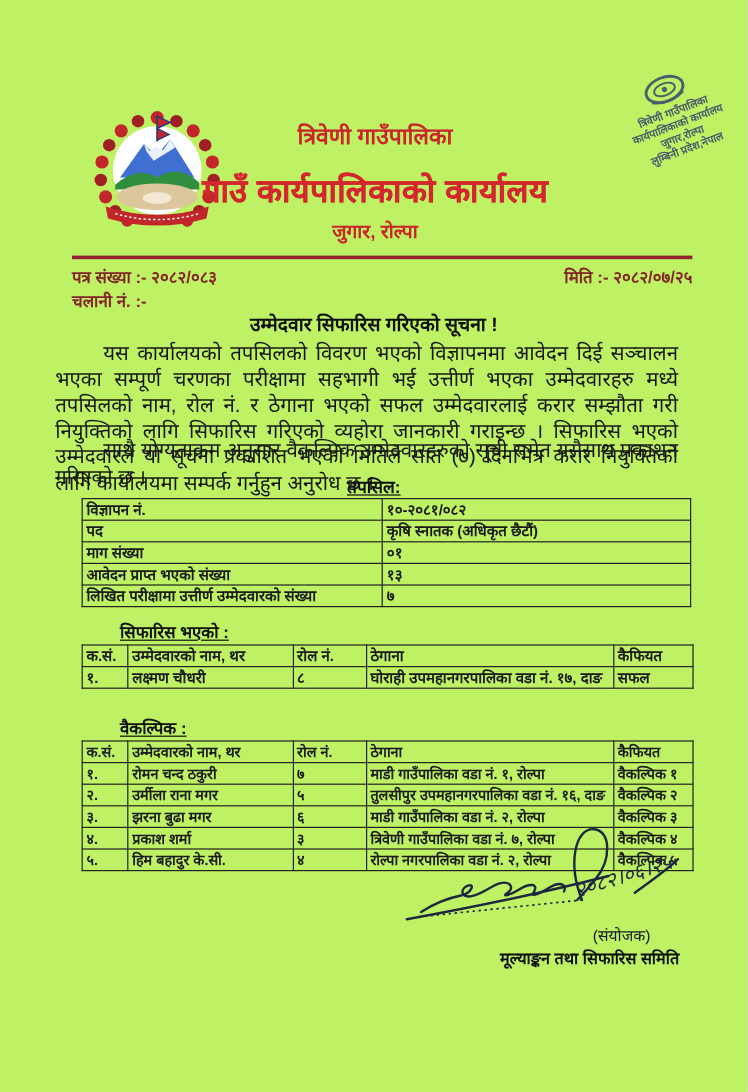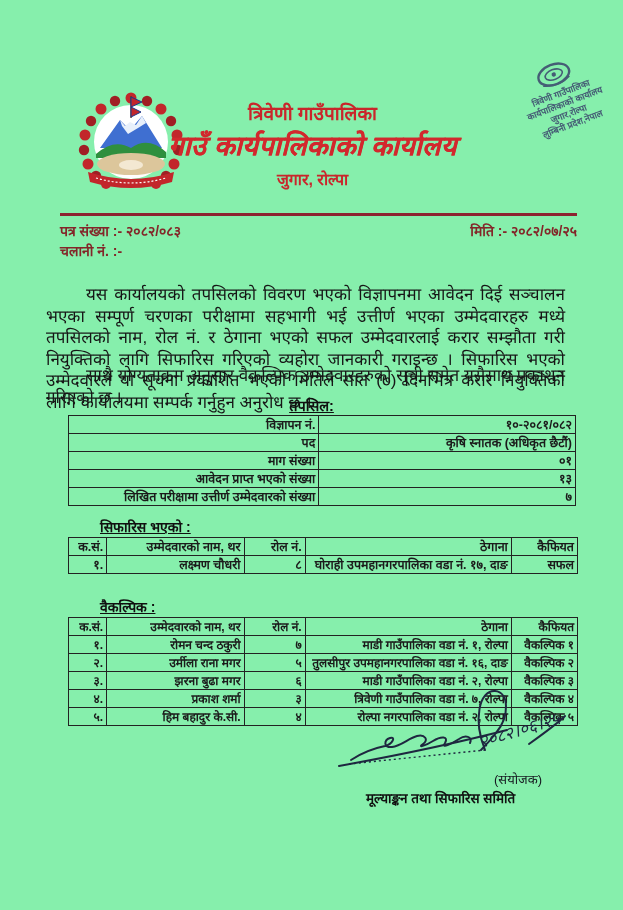--- a/index.html
+++ b/index.html
@@ -1,26 +1,26 @@
 <!DOCTYPE html>
 <html><head>
 <meta charset="utf-8">
 <style>
   html,body{margin:0;padding:0;background:#e8e8e8;}
   .page{
-    position:relative;width:623px;height:910px;margin:0 auto;background:#86efac;
+    position:relative;width:623px;height:910px;margin:0 auto;background:#bef264;
     font-family:"Liberation Sans","DejaVu Sans",sans-serif;color:#1a1a1a;overflow:hidden;
     box-shadow:0 0 4px rgba(0,0,0,.2);
   }
   
   .emblem{position:absolute;left:76px;top:92px;width:110px;height:106px;}
   .hdr{position:absolute;left:120px;top:100px;width:385px;text-align:center;color:#c9262b;}
   .hdr .l1{font-size:19px;font-weight:bold;}
-  .hdr .l2{font-size:27px;font-weight:bold;margin-top:0;letter-spacing:.4px;color:#d2282d;
-           text-shadow:.4px 0 0 #d2282d;font-style:italic;}
+  .hdr .l2{font-size:27px;font-weight:bold;margin-top:13px;letter-spacing:.4px;color:#d2282d;
+           text-shadow:.4px 0 0 #d2282d;}
   .hdr .l3{font-size:16px;font-weight:bold;margin-top:5px;}
   .province{position:absolute;right:66px;top:188px;color:#8c2328;font-weight:bold;font-size:15px;}
   .stamp{
     position:absolute;left:487px;top:60px;width:150px;transform:rotate(-21deg);
     transform-origin:50% 50%;color:#3d4a6e;text-align:center;font-weight:bold;
     font-size:9px;line-height:11px;opacity:.88;
   }
   .stamp svg{display:block;margin:0 auto 2px auto;}
   
   .rule{position:absolute;left:60px;top:213px;width:517px;height:2.5px;background:#8d2330;}
@@ -31,41 +31,41 @@
   .subject{position:absolute;left:0;top:259px;width:100%;text-align:center;
            font-weight:bold;font-size:16px;color:#101010;}
   .para{position:absolute;left:46px;width:519px;font-size:17px;line-height:21.5px;
         text-align:justify;text-indent:40px;color:#161616;}
   .p1{top:284px;}
   .p2{top:365px;}
   
   .tapasil-h{position:absolute;left:0;top:395px;width:100%;text-align:center;
              font-weight:bold;font-size:14.5px;text-decoration:underline;color:#101010;}
   table{border-collapse:collapse;table-layout:fixed;}
-  td,th{border:1.2px solid #222;text-align:right;vertical-align:middle;
+  td,th{border:1.2px solid #222;text-align:left;vertical-align:middle;
         font-size:12.5px;font-weight:bold;color:#1b1b1b;padding:0 3px;overflow:hidden;
         white-space:nowrap;}
   .t-summary{position:absolute;left:68px;top:415px;width:508px;}
   .t-summary td{height:15px;}
   .t-summary .c1{width:48%;}
   .sec-h{position:absolute;left:100px;font-weight:bold;font-size:14px;
          text-decoration:underline;color:#101010;}
   .h-reco{top:517px;}
   .h-alt{top:597px;}
   .t-cand{position:absolute;left:68px;width:510px;}
   .t-reco{top:537px;}
   .t-reco th,.t-reco td{height:17px;}
   .t-alt{top:617px;}
   .t-alt th,.t-alt td{height:14px;font-size:12px;}
   .col-sn{width:7.5%;}.col-name{width:27%;}.col-roll{width:12%;}.col-addr{width:40.5%;}.col-rem{width:13%;}
   
   .sign{position:absolute;left:333px;top:686px;width:240px;height:92px;}
   .coordinator{position:absolute;left:402px;top:770px;width:140px;text-align:right;
                font-size:13px;color:#15181f;}
-  .committee{position:absolute;left:366px;top:789px;width:200px;text-align:left;
+  .committee{position:absolute;left:366px;top:789px;width:200px;text-align:right;
              font-weight:bold;font-size:13.5px;color:#101010;}
 </style>
 </head>
 <body>
 
 <div class="page">
 
   <div class="emblem">
     <svg viewBox="0 0 110 106" width="110" height="106">
 
@@ -126,20 +126,21 @@
     <div>लुम्बिनी प्रदेश,नेपाल</div>
   </div>
 
   <div class="rule"></div>
   <div class="meta-row">
     <span>पत्र संख्या :- २०८२/०८३</span>
     <span>मिति :- २०८२/०७/२५</span>
   </div>
   <div class="meta-chalani">चलानी नं. :-</div>
 
+  <div class="subject">उम्मेदवार सिफारिस गरिएको सूचना !</div>
   <div class="para p1">यस कार्यालयको तपसिलको विवरण भएको विज्ञापनमा आवेदन दिई सञ्चालन भएका सम्पूर्ण चरणका परीक्षामा सहभागी भई उत्तीर्ण भएका उम्मेदवारहरु मध्ये तपसिलको नाम, रोल नं. र ठेगाना भएको सफल उम्मेदवारलाई करार सम्झौता गरी नियुक्तिको लागि सिफारिस गरिएको व्यहोरा जानकारी गराइन्छ । सिफारिस भएको उम्मेदवारले यो सूचना प्रकाशित भएको मितिले सात (७) दिनभित्र करार नियुक्तिको लागि कार्यालयमा सम्पर्क गर्नुहुन अनुरोध छ ।</div>
   <div class="para p2">साथै योग्यताक्रम अनुसार वैकल्पिक उम्मेदवारहरुको सूची समेत यसैसाथ प्रकाशन गरिएको छ ।</div>
 
   <div class="tapasil-h">तपसिल:</div>
   <table class="t-summary">
     <tbody>
       <tr>
         <td class="c1">विज्ञापन नं.</td>
         <td>१०-२०८१/०८२</td>
         </tr>

